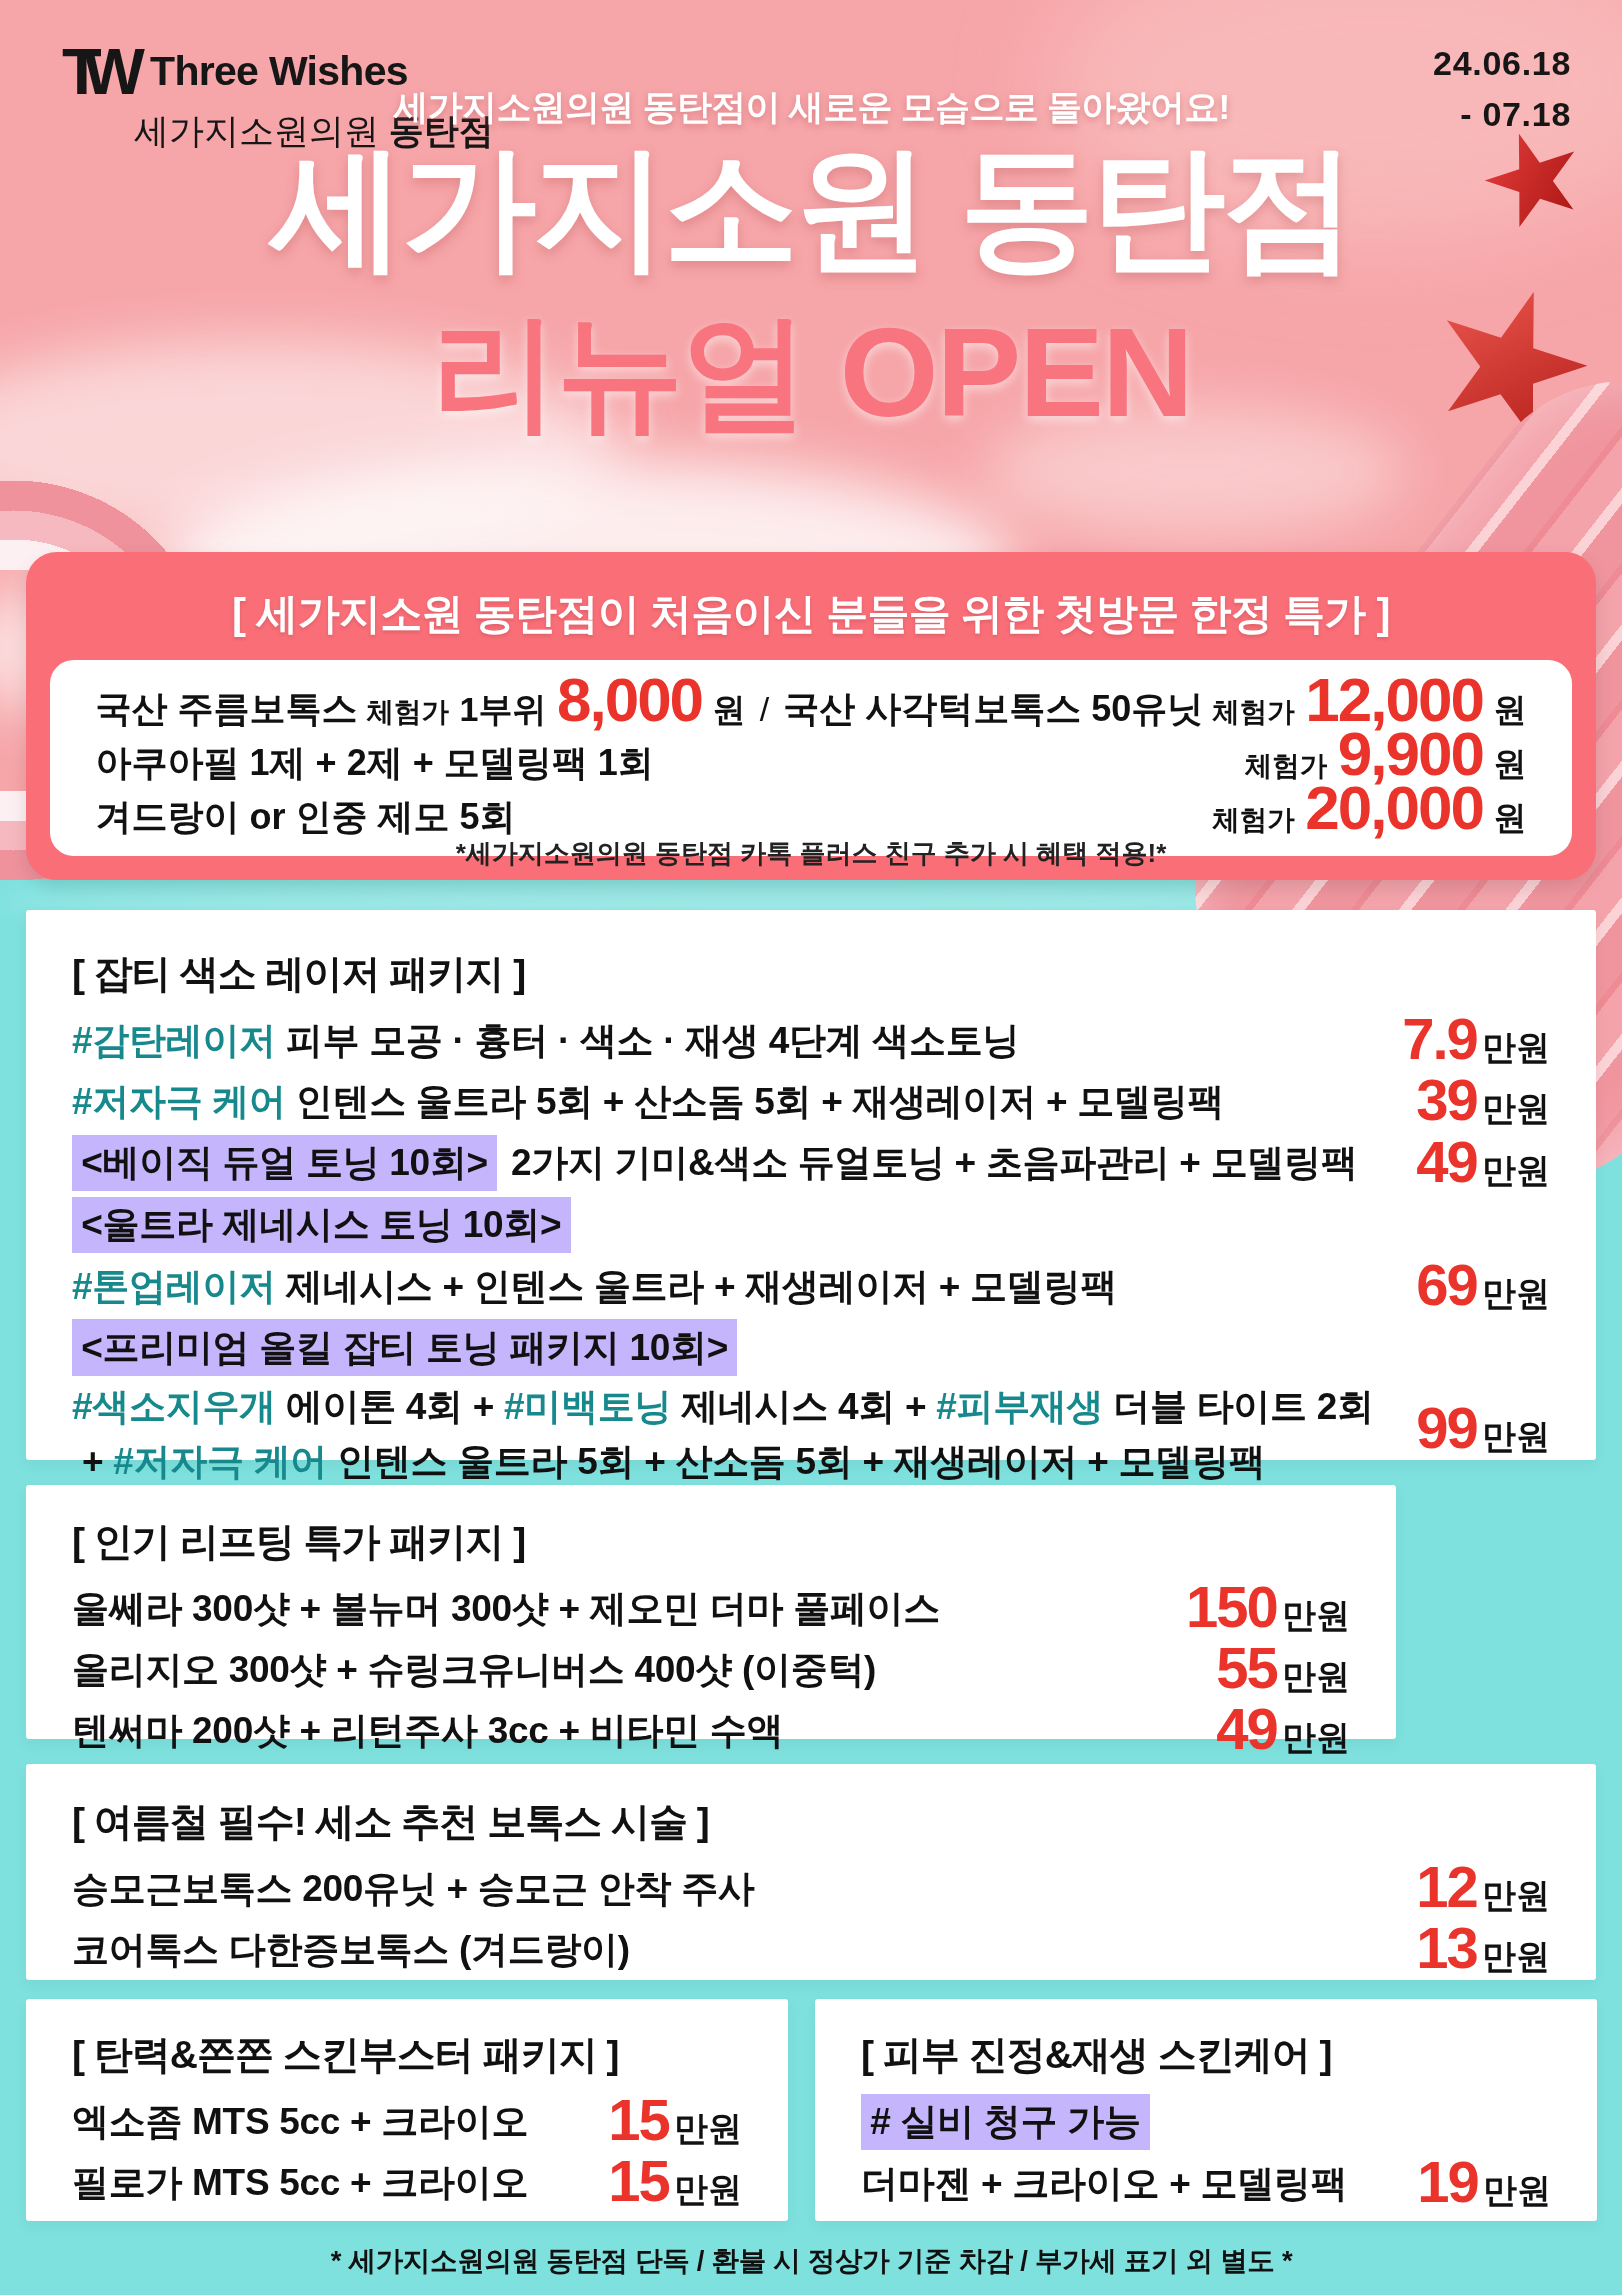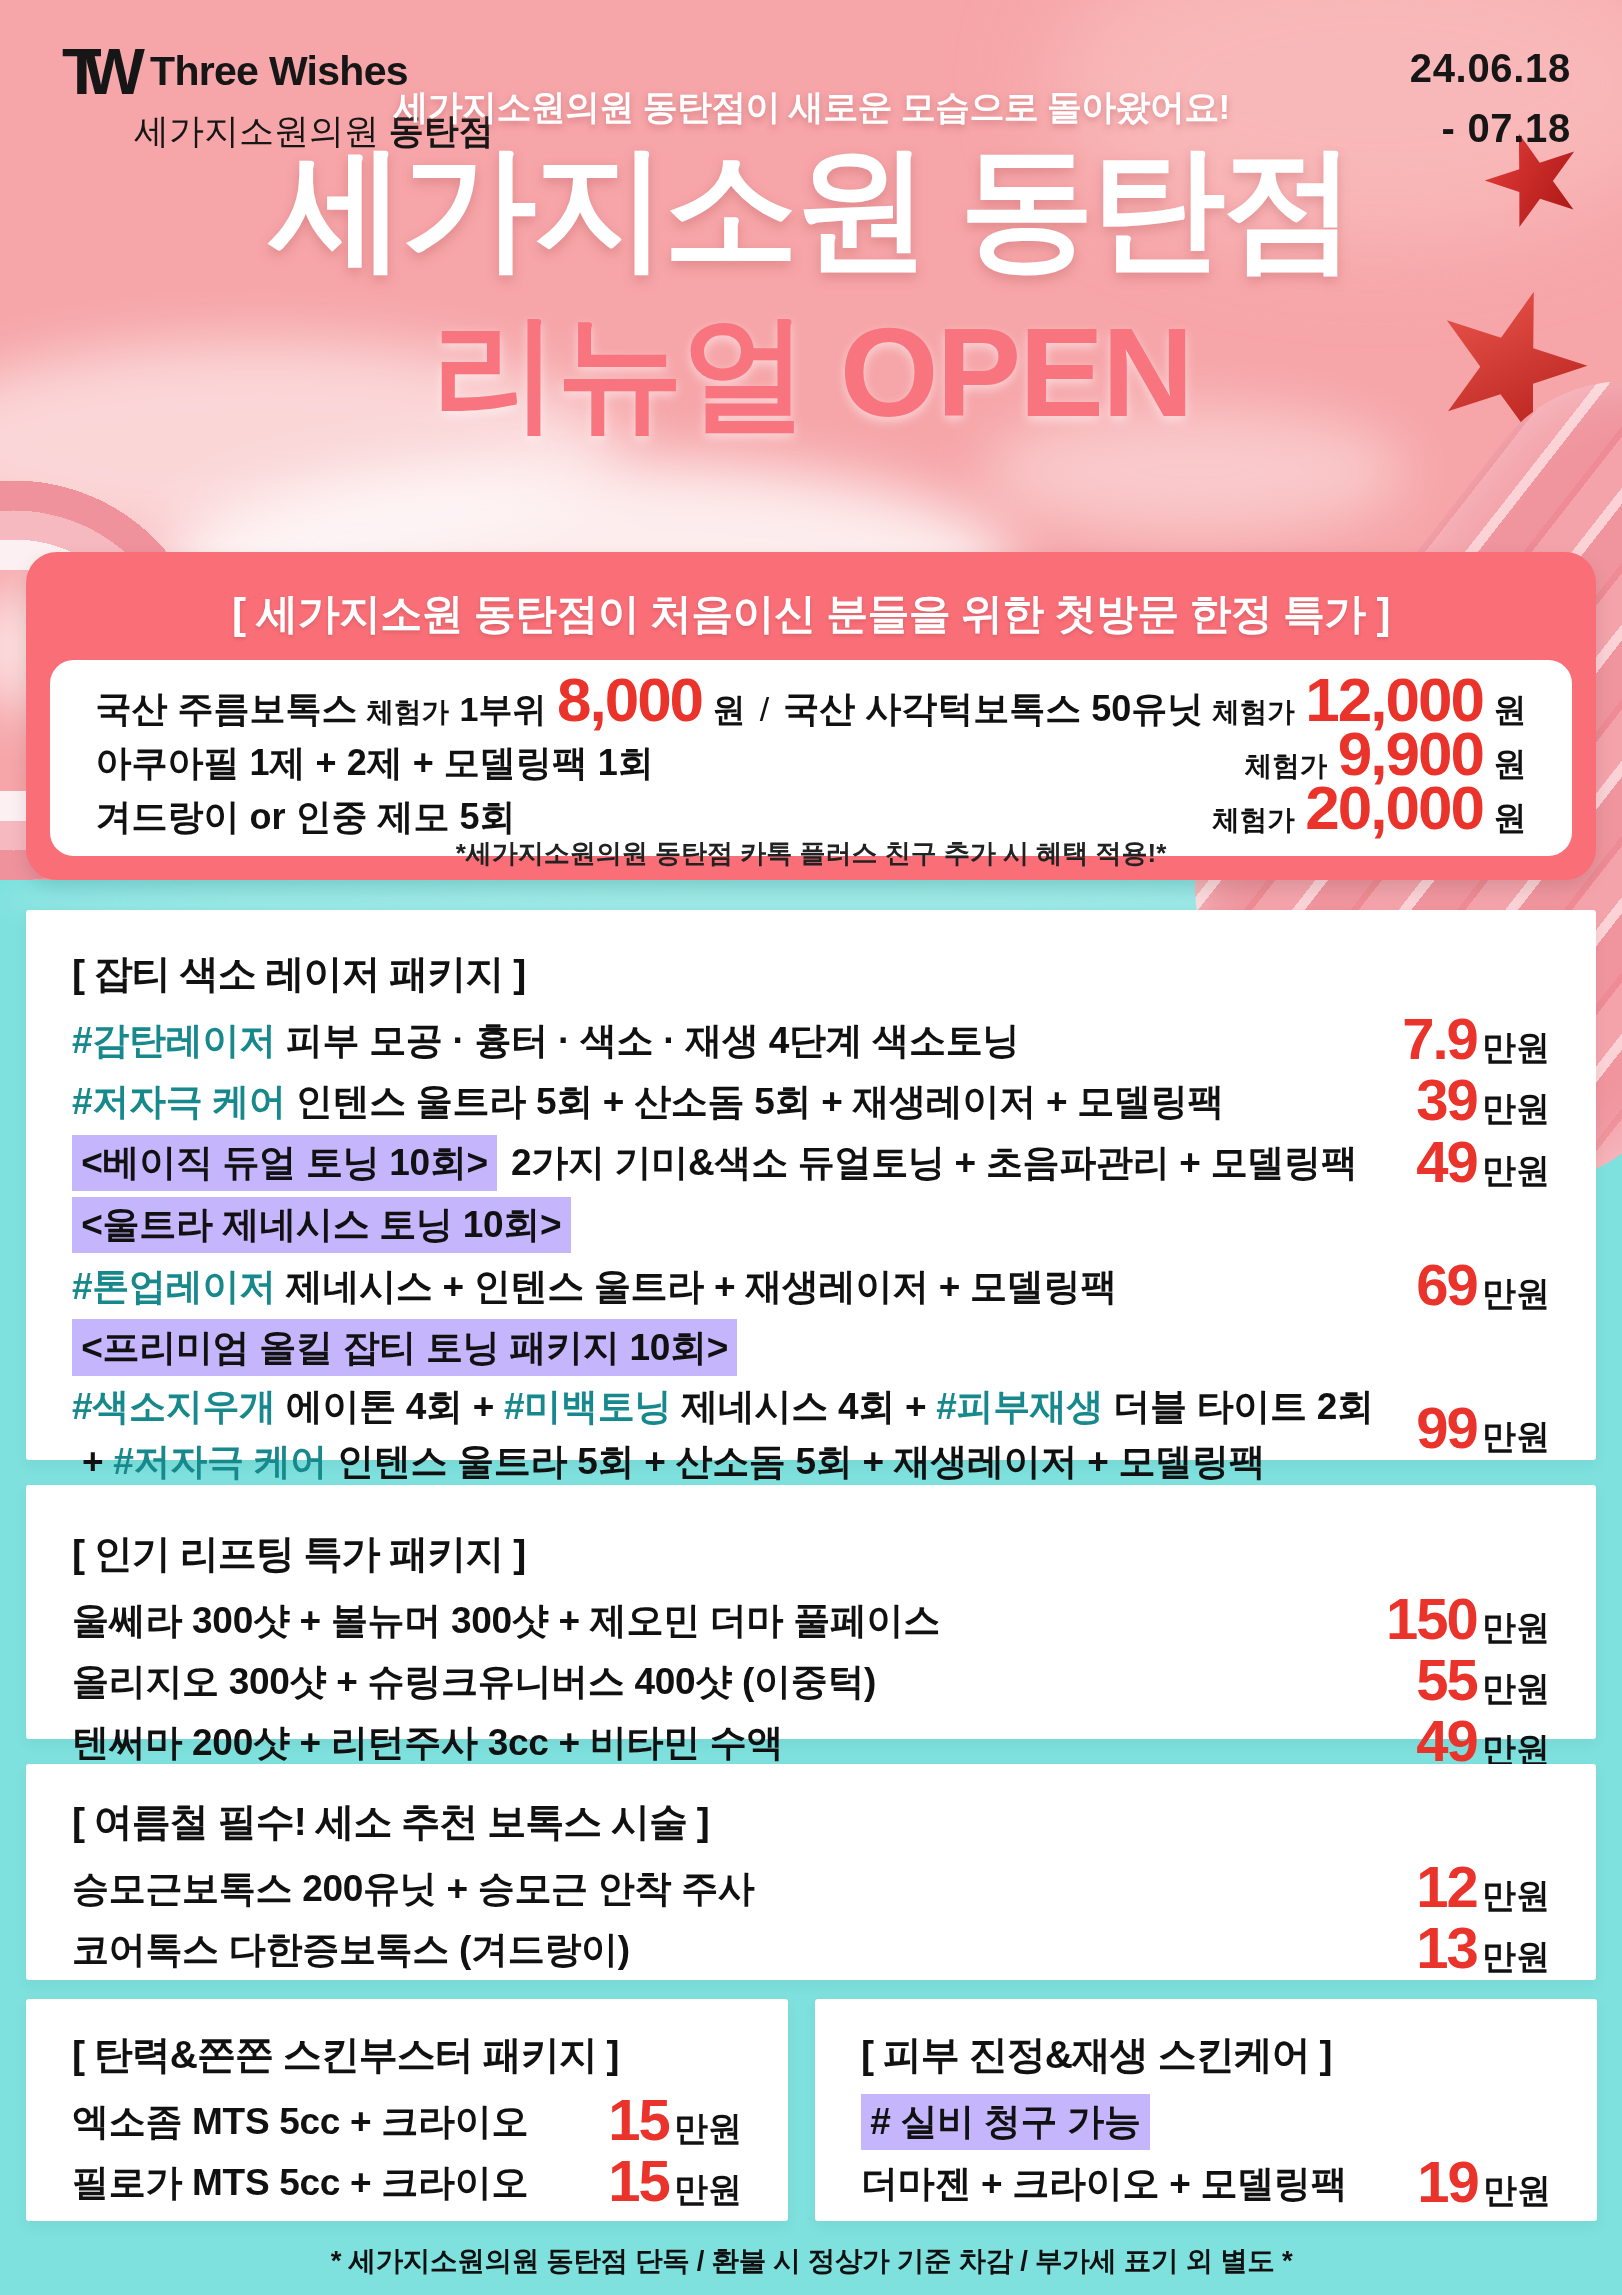--- a/index.html
+++ b/index.html
@@ -30,21 +30,21 @@
     background:radial-gradient(circle,rgba(0,0,0,0) 0 111px,#fdf0f2 111px 141px,#f6b9bf 141px 170px,#ef929c 170px 200px,rgba(0,0,0,0) 200px);}
 
   
   .logo{position:absolute;left:62px;top:39px;z-index:2;}
   .logo-top{display:flex;align-items:center;}
   .logo-mono{font-size:65px;font-weight:900;letter-spacing:-3.9px;line-height:1;color:#161616;}
   .logo-mono .mw{margin-left:-14.4px;}
   .logo-text{font-size:41px;font-weight:800;color:#161616;margin-left:9.2px;letter-spacing:-0.7px;}
   .logo-sub{font-size:35px;color:#161616;margin:3.9px 0 0 72px;letter-spacing:0;}
   .logo-sub b{font-weight:800;}
-  .dates{position:absolute;right:52px;top:38px;text-align:right;font-size:40px;font-weight:600;
+  .dates{position:absolute;right:52px;top:38px;text-align:right;font-size:34px;font-weight:600;
     color:#161616;line-height:1.5;letter-spacing:0.7px;z-index:2;}
   .tagline{position:absolute;left:0;top:84px;width:100%;text-align:center;font-size:35px;font-weight:800;
     color:#fff;letter-spacing:-0.7px;text-shadow:0 2.6px 6.5px rgba(190,90,95,.5);z-index:2;}
   .hero-title{position:absolute;left:0;top:137px;width:100%;text-align:center;font-size:135px;font-weight:800;
     color:#fff;letter-spacing:-3.9px;line-height:1.05;text-shadow:0 5.2px 11.8px rgba(186,85,90,.35);z-index:2;}
   .hero-open{position:absolute;left:0;top:306px;width:100%;text-align:center;font-size:127px;font-weight:800;
     color:#f8747e;letter-spacing:-2px;line-height:1.05;text-shadow:0 3.9px 10.5px rgba(255,255,255,.55);z-index:2;}
 
   
   .banner{position:absolute;left:26px;top:552px;width:1570px;height:328px;background:#f96e77;
@@ -65,21 +65,21 @@
   .s-label{font-size:27.5px;font-weight:600;color:#111;}
   .s-strong{font-size:34px;font-weight:800;color:#111;}
   .s-price{font-size:62px;font-weight:800;color:#e9332b;letter-spacing:-2px;line-height:1;}
   .s-unit{font-size:33px;font-weight:800;color:#111;}
   .s-slash{font-size:34px;font-weight:500;color:#111;margin:0 5.2px;}
 
   
   .card{position:absolute;background:#fff;border-radius:3px;z-index:2;box-sizing:border-box;
     padding:0 46px;box-shadow:0 5.2px 13px rgba(0,60,60,.06);}
   .card-1{left:26px;top:910px;width:1570px;height:550px;padding-top:37px;}
-  .card-2{left:26px;top:1485px;width:1570px;height:254px;padding-top:42px;}
+  .card-2{left:26px;top:1485px;width:1370px;height:254px;padding-top:30px;}
   .card-3{left:26px;top:1764px;width:1570px;height:216px;padding-top:31px;}
   .card-4{left:26px;top:1999px;width:762px;height:222px;padding-top:29px;}
   .card-5{left:815px;top:1999px;width:782px;height:222px;padding-top:29px;}
   .card-title{font-size:39px;font-weight:800;color:#111;letter-spacing:-1px;margin:0 0 9.2px;}
   .rows .row{display:flex;align-items:center;min-height:58px;}
   .card-1 .rows .row{min-height:56px;}
   .row-multi{align-items:flex-end;}
   .row-left{flex:1;}
   .line{font-size:37px;font-weight:700;color:#111;line-height:1.5;letter-spacing:-0.3px;}
   .s-tag{color:#17898d;font-weight:800;}

